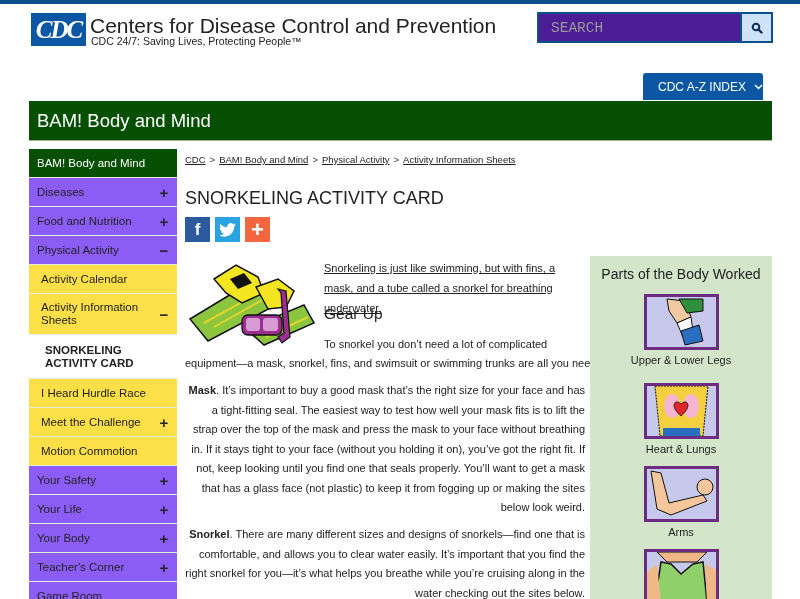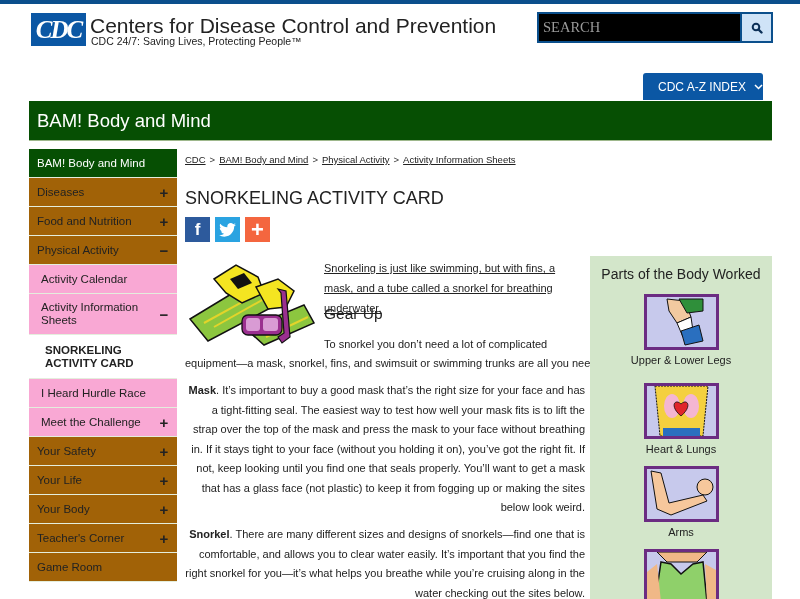--- a/index.html
+++ b/index.html
@@ -9,37 +9,37 @@
     .top-bar { position: absolute; left: 0; top: 0; width: 800px; height: 4px; background: #0b4f8c; }
 
     
     .logo { position: absolute; left: 31px; top: 13px; width: 55px; height: 33px; background: #0b57a4; display: flex; align-items: center; justify-content: center; }
     .logo-text { font-family: "Liberation Serif", serif; font-weight: bold; font-size: 25px; color: #fff; letter-spacing: -2px; font-style: italic; }
     .site-name { position: absolute; left: 90px; top: 14px; font-size: 21px; color: #222; white-space: nowrap; }
     .tagline { position: absolute; left: 91px; top: 35px; font-size: 10.5px; color: #222; white-space: nowrap; }
 
     
     .search-box { position: absolute; left: 537px; top: 12px; width: 236px; height: 31px; border: 2px solid #0b4f8c; display: flex; background: #fff; }
-    .search-input { flex: 1; border: none; outline: none; padding-left: 4px; font-size: 14.5px; color: #888; font-family: Liberation Serif, serif; background: #000000; }
+    .search-input { flex: 1; border: none; outline: none; padding-left: 12px; font-size: 14.5px; color: #888; font-family: Liberation Mono, monospace; background: #4c1d95; }
     .search-input::placeholder { color: #999; }
     .search-btn { width: 31px; height: 27px; background: #cfe3f7; border: none; border-left: 2px solid #0b4f8c; display: flex; align-items: center; justify-content: center; cursor: pointer; }
 
     
     .az-btn { position: absolute; left: 643px; top: 73px; width: 120px; height: 27px; background: #0b57a4; color: #fff; border-radius: 3px 3px 0 0; font-size: 12px; display: flex; align-items: center; justify-content: flex-end; gap: 8px; cursor: pointer; }
     .az-btn .chev { font-size: 9px; }
 
     
     .banner { position: absolute; left: 29px; top: 101px; width: 743px; height: 40px; background: #064f03; border-bottom: 1px solid #9eb88c; }
     .banner-title { position: absolute; left: 8px; top: 9px; color: #fff; font-size: 18.5px; white-space: nowrap; }
 
     
     .sidebar { position: absolute; left: 29px; top: 149px; width: 148px; }
-    .nav-item { position: relative; display: flex; align-items: center; justify-content: space-between; background: #a16207; border-bottom: 1px solid #e4eedd; font-size: 11.5px; color: #222; padding: 0 8px; height: 29px; cursor: pointer; }
+    .nav-item { position: relative; display: flex; align-items: center; justify-content: space-between; background: #8b5cf6; border-bottom: 1px solid #e4eedd; font-size: 11.5px; color: #222; padding: 0 8px; height: 29px; cursor: pointer; }
     .nav-item.root { background: #064f03; color: #fff; height: 29px; }
-    .nav-item.sub { background: #f9a8d4; padding-left: 12px; }
+    .nav-item.sub { background: #fde047; padding-left: 12px; }
     .nav-item.current { background: #fff; font-weight: bold; font-size: 11.5px; line-height: 13px; height: 44px; padding-left: 16px; text-transform: uppercase; color: #222; }
     .nav-item.tall { height: 41px; align-items: center; }
     .nav-item .lbl { line-height: 13px; }
     .nav-item .toggle { font-weight: bold; font-size: 15px; color: #222; width: 10px; text-align: center; }
 
     
     .breadcrumb { position: absolute; left: 185px; top: 154px; font-size: 9.5px; white-space: nowrap; color: #333; }
     .breadcrumb a { color: #222; text-decoration: underline; cursor: pointer; }
     .breadcrumb .sep { margin: 0 4px; }
 
@@ -127,20 +127,23 @@
   <div class="nav-item current">
     <span class="lbl" style="width:95px;">SNORKELING ACTIVITY CARD</span>
   </div>
   <div class="nav-item sub">
     <span class="lbl">I Heard Hurdle Race</span>
   </div>
   <div class="nav-item sub">
     <span class="lbl">Meet the Challenge</span>
     <span class="toggle">+</span>
   </div>
+  <div class="nav-item sub">
+    <span class="lbl">Motion Commotion</span>
+  </div>
   <div class="nav-item">
     <span class="lbl">Your Safety</span>
     <span class="toggle">+</span>
   </div>
   <div class="nav-item">
     <span class="lbl">Your Life</span>
     <span class="toggle">+</span>
   </div>
   <div class="nav-item">
     <span class="lbl">Your Body</span>

